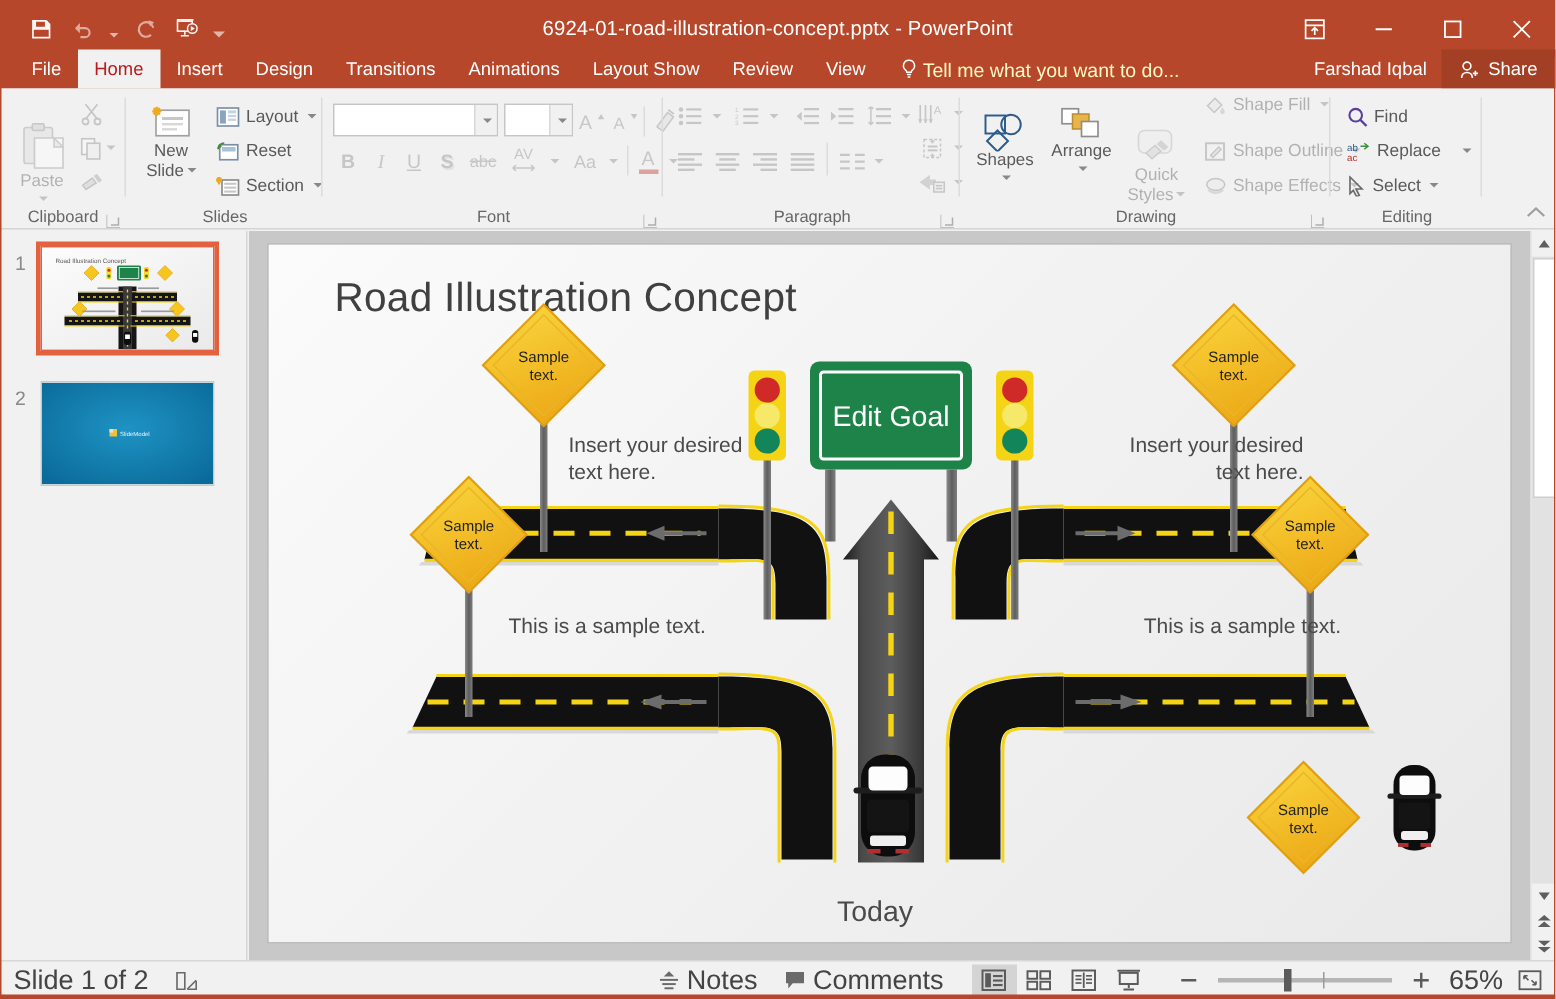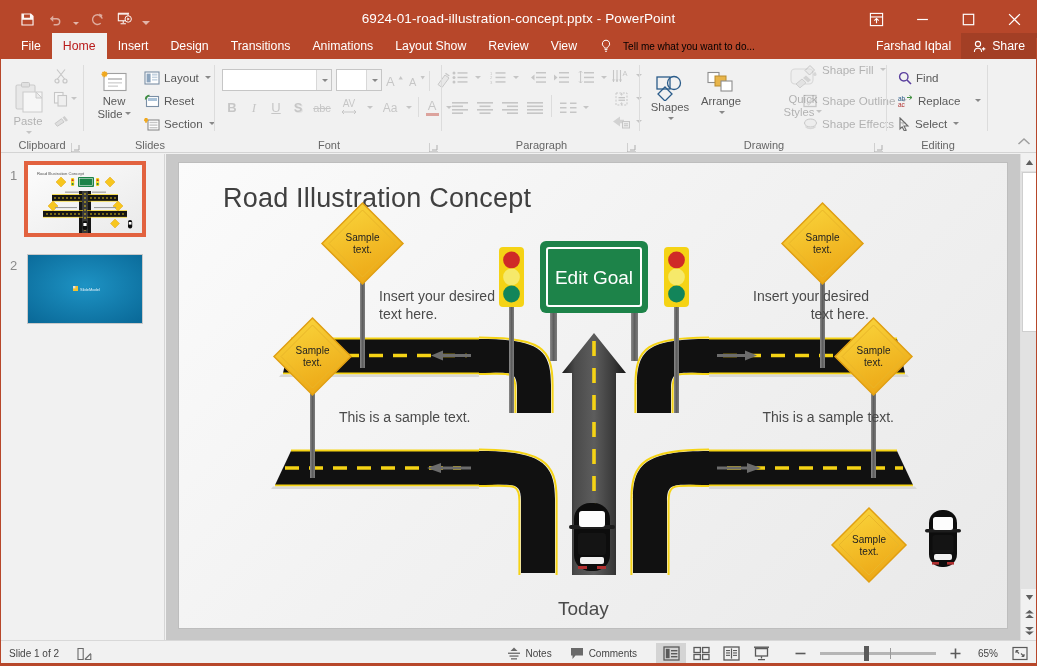--- a/index.html
+++ b/index.html
@@ -37,21 +37,21 @@
   
   .tabbar {
     position:absolute; left:0; top:33px; width:1037px; height:26px;
     background:#b7472a; display:flex; align-items:flex-end; padding-left:10px;
   }
   .tab {
     height:26px; line-height:26px; padding:0 11px; font-size:12.3px; color:#fff;
     cursor:pointer; white-space:nowrap;
   }
   .tab.active { background:#f1f1f1; color:#b91c1c; }
-  .tellme { display:flex; align-items:center; gap:11px; height:26px; padding:0 8px 0 12px; color:#000000; font-size:10px; cursor:pointer; }
+  .tellme { display:flex; align-items:center; gap:3px; height:26px; padding:0 8px 0 12px; color:#fef9c3; font-size:13px; cursor:pointer; }
   .tb-right { position:absolute; right:0; top:0; height:26px; display:flex; align-items:center; }
   .user { color:#fff; font-size:12.3px; padding:0 10px; line-height:26px; cursor:pointer; }
   .share { display:flex; align-items:center; gap:5px; color:#fff; font-size:12.3px;
            background:#a33f25; height:26px; padding:0 12px; cursor:pointer; }
 
   
   .ribbon {
     position:absolute; left:0; top:59px; width:1037px; height:94px;
     background:#f1f1f1; border-bottom:1px solid #d4d4d4;
   }
@@ -114,21 +114,21 @@
              border-left:1px solid #e0e0e0; }
   .vsb-arrow { width:17px; height:17px; display:flex; align-items:center; justify-content:center; cursor:pointer; }
   .vsb-thumb { position:absolute; left:1px; top:18px; width:15px; height:160px; background:#fff;
                border:1px solid #cfcfcf; cursor:pointer; }
   .vsb-track { position:absolute; left:0; top:17px; right:0; bottom:51px; background:#e2e2e2; }
 
   
   .statusbar {
     position:absolute; left:0; bottom:0; width:1037px; height:26px;
     background:#f1f1f1; border-top:1px solid #d8d8d8; display:flex; align-items:center;
-    font-size:10px; color:#444;
+    font-size:18px; color:#444;
   }
   .sb-item { display:flex; align-items:center; gap:5px; padding:0 9px; height:26px; cursor:pointer; }
   .viewbtn { width:30px; height:22px; display:flex; align-items:center; justify-content:center; cursor:pointer; }
   .viewbtn.active { background:#d4d4d4; }
   .zoomtrack { position:relative; width:116px; height:3px; background:#b5b5b5; margin:0 7px; }
   .zoomthumb { position:absolute; left:44px; top:-6px; width:5px; height:15px; background:#5a5a5a; }
   .zoomtick { position:absolute; left:70px; top:-4px; width:1px; height:11px; background:#9a9a9a; }
   .border-bot { position:absolute; left:0; bottom:0; width:1037px; height:3px; background:#b7472a; }
   .edge-l { position:absolute; left:0; top:38px; bottom:0; width:1px; background:#b7472a; }
   .edge-r { position:absolute; right:0; top:38px; bottom:0; width:1px; background:#b7472a; }
@@ -575,21 +575,21 @@
       </div>
       <div class="btn-big" style="position:absolute;left:56px;top:6px;width:48px;height:70px;padding-top:6px;">
         <svg width="30" height="24" viewBox="0 0 30 24">
           <rect x="2" y="1.5" width="11" height="10" fill="#fff" stroke="#8d8d8d" stroke-width="1.1"></rect>
           <rect x="9" y="5" width="11" height="10" fill="#e8b54a" stroke="#b98c2e" stroke-width="1"></rect>
           <rect x="15" y="10" width="11" height="10" fill="#fff" stroke="#8d8d8d" stroke-width="1.1"></rect>
         </svg>
         <span>Arrange</span>
         <span class="caret" style="margin-top:3px;"></span>
       </div>
-      <div class="btn-big disabled" style="position:absolute;left:106px;top:4px;width:48px;height:70px;padding-top:4px;margin-left:32px;">
+      <div class="btn-big disabled" style="position:absolute;left:106px;top:22px;width:48px;height:70px;padding-top:4px;">
         <svg width="32" height="26" viewBox="0 0 32 26">
           <rect x="4" y="2" width="22" height="15" rx="4" fill="#ededed" stroke="#b5b5b5" stroke-width="1.1"></rect>
           <path d="M9 17l6-5 4 3.8-6 5z" fill="#cfcfcf" stroke="#9c9c9c" stroke-width="1"></path>
           <path d="M16 11l5 4.5 3-2.5-5-4.5z" fill="#adadad"></path>
         </svg>
         <span>Quick</span>
         <span style="display:flex;align-items:center;">
           <span>Styles</span>
           <span class="caret"></span>
         </span>

